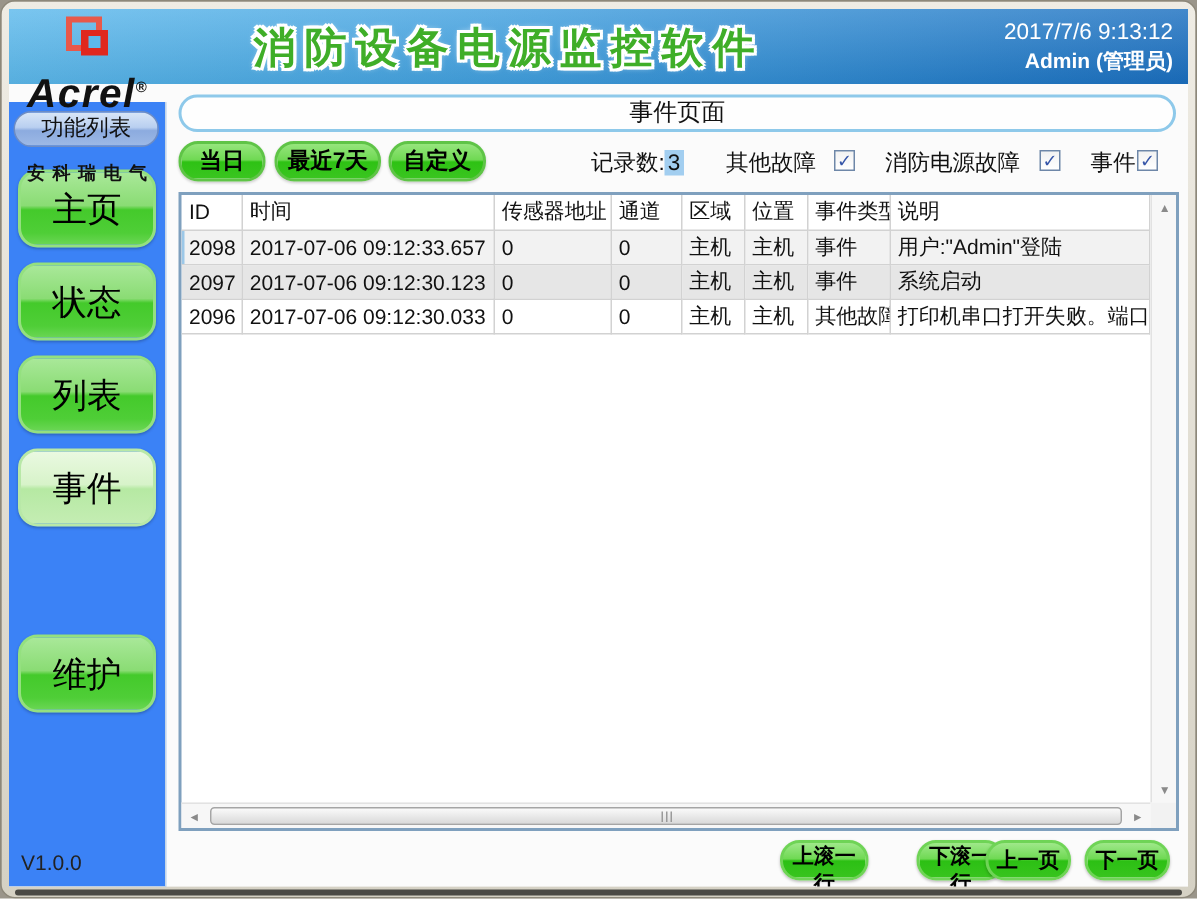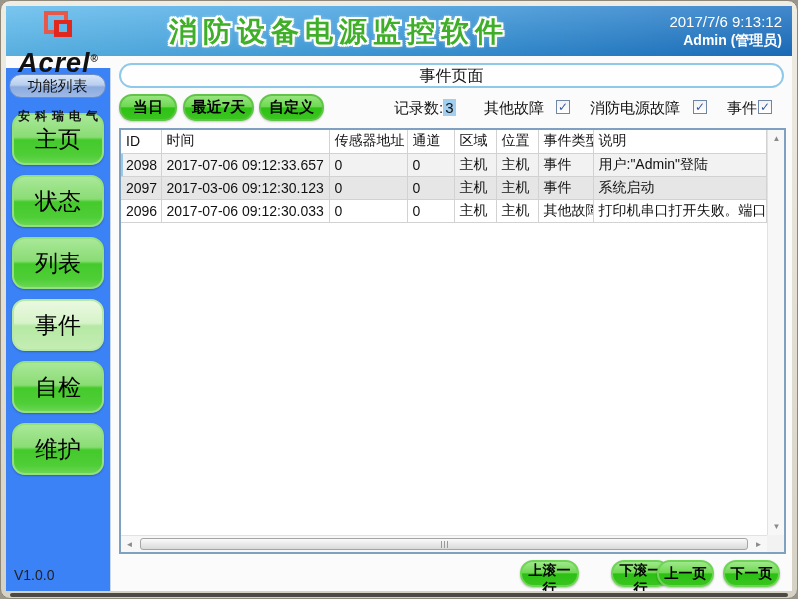--- a/index.html
+++ b/index.html
@@ -143,21 +143,20 @@
         <div class="usr">Admin (管理员)</div>
       </div>
     </div>
 
     <div class="sidebar">
       <div class="sidebar-header">功能列表</div>
       <button class="nav-btn" style="top:45px">主页</button>
       <button class="nav-btn" style="top:107px">状态</button>
       <button class="nav-btn" style="top:169px">列表</button>
       <button class="nav-btn active" style="top:231px">事件</button>
-      <button class="nav-btn" style="top:293px">自检</button>
       <button class="nav-btn" style="top:355px">维护</button>
       <div class="version">V1.0.0</div>
     </div>
 
     <div class="main">
       <div class="page-title">事件页面</div>
 
       <button class="filter-btn fb-today">当日</button>
       <button class="filter-btn fb-last7">最近7天</button>
       <button class="filter-btn fb-custom">自定义</button>
@@ -202,21 +201,21 @@
                 <td>2017-07-06 09:12:33.657</td>
                 <td>0</td>
                 <td>0</td>
                 <td>主机</td>
                 <td>主机</td>
                 <td>事件</td>
                 <td>用户:"Admin"登陆</td>
               </tr>
               <tr class="r1">
                 <td>2097</td>
-                <td>2017-03-06 09:12:30.123</td>
+                <td>2017-07-06 09:12:30.123</td>
                 <td>0</td>
                 <td>0</td>
                 <td>主机</td>
                 <td>主机</td>
                 <td>事件</td>
                 <td>系统启动</td>
               </tr>
               <tr class="r2">
                 <td>2096</td>
                 <td>2017-07-06 09:12:30.033</td>

